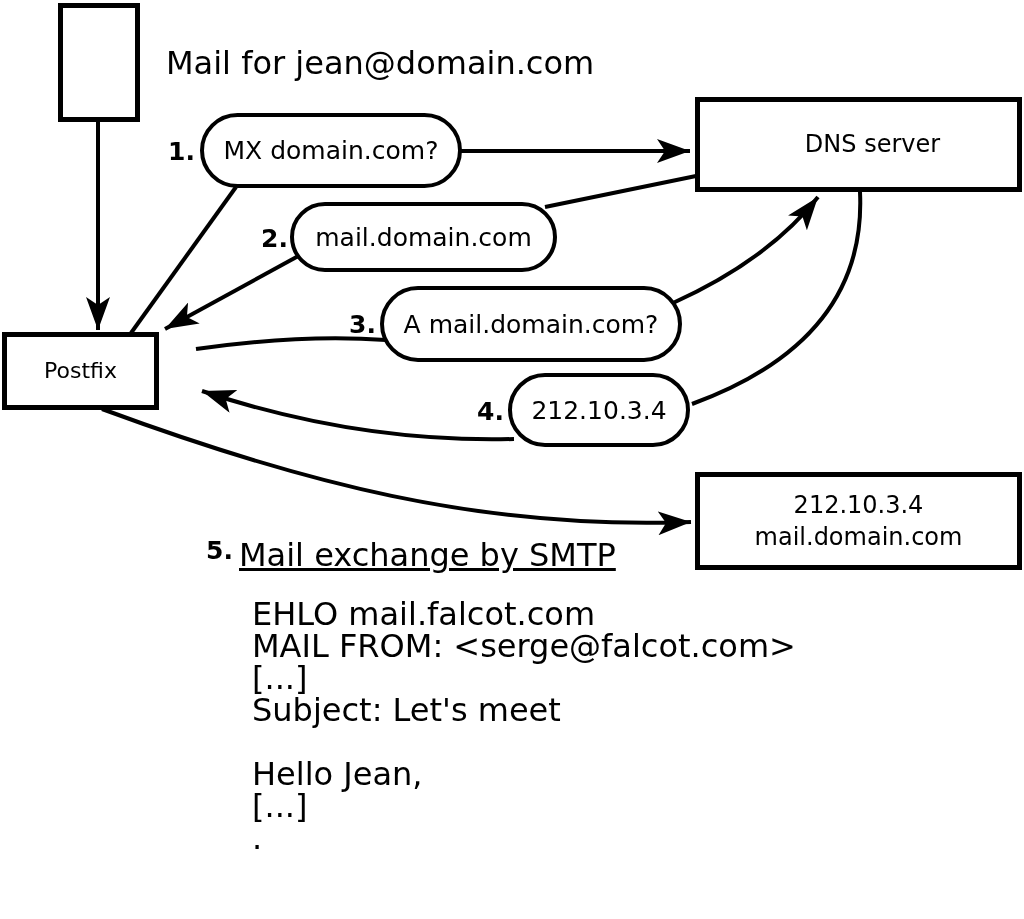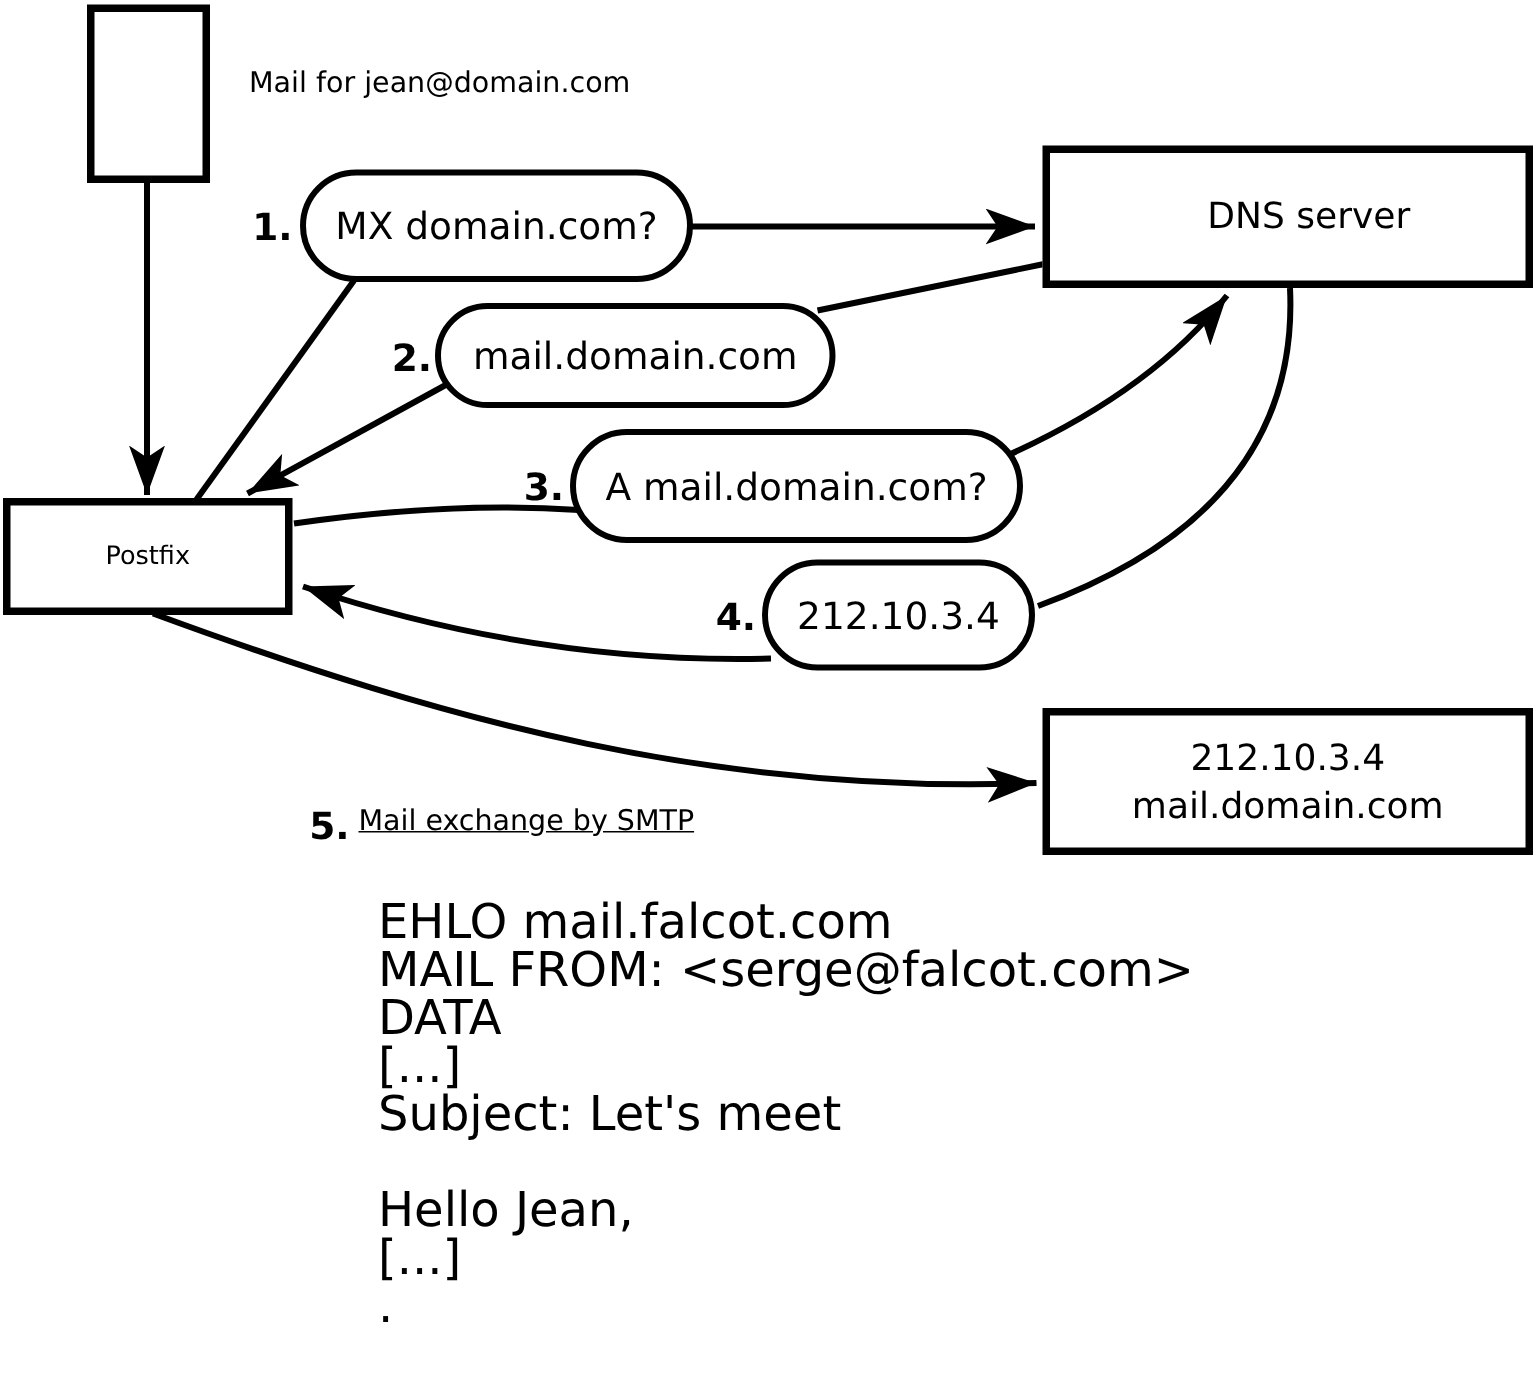--- a/index.html
+++ b/index.html
@@ -47,21 +47,21 @@
     position: absolute;
     width: 42px;
     font-size: 25px;
     font-weight: bold;
     text-align: right;
     z-index: 3;
     white-space: nowrap;
   }
   .floating-label {
     position: absolute;
-    font-size: 19px;
+    font-size: 32px;
     white-space: nowrap;
     z-index: 2;
   }
   #dest-box { flex-direction: column; }
   #smtp-transcript {
     position: absolute;
     left: 252px;
     top: 598px;
     z-index: 2;
     font-size: 32px;
@@ -98,21 +98,21 @@
   </svg>
 
   <div class="node" style="left:58px; top:3px; width:82px; height:119px;"></div>
 
   <div class="floating-label" style="left:166px; top:44px;">Mail for jean@domain.com</div>
 
   <div class="node" style="left:695px; top:97px; width:327px; height:95px;padding-left:28px;">
     <span>DNS server</span>
   </div>
 
-  <div class="node" style="left:2px; top:332px; width:193px; height:78px; font-size:17px;">
+  <div class="node" style="left:2px; top:332px; width:157px; height:78px; font-size:22px;">
     <span>Postfix</span>
   </div>
 
   <div class="node" id="dest-box" style="left:695px; top:472px; width:327px; height:98px;">
     <div>212.10.3.4</div>
     <div>mail.domain.com</div>
   </div>
 
   <div class="pill" style="left:200px; top:113px; width:262px; height:75px;">
     <span>MX domain.com?</span>
@@ -131,21 +131,20 @@
   <div class="stepnum" style="left:246px; top:224px;">2.</div>
   <div class="stepnum" style="left:334px; top:310px;">3.</div>
   <div class="stepnum" style="left:462px; top:397px;">4.</div>
 
   <div class="stepnum" style="left:191px; top:536px;">5.</div>
   <div class="floating-label" style="left:239px; top:536px;text-decoration:underline;">Mail exchange by SMTP</div>
 
   <div id="smtp-transcript">
     <div class="tline">EHLO mail.falcot.com</div>
     <div class="tline">MAIL FROM: &lt;serge@falcot.com&gt;</div>
-    <div class="tline">DATA</div>
     <div class="tline">[...]</div>
     <div class="tline">Subject: Let's meet</div>
     <div class="tline"></div>
     <div class="tline">Hello Jean,</div>
     <div class="tline">[...]</div>
     <div class="tline">.</div>
   </div>
 
 </div>
 

